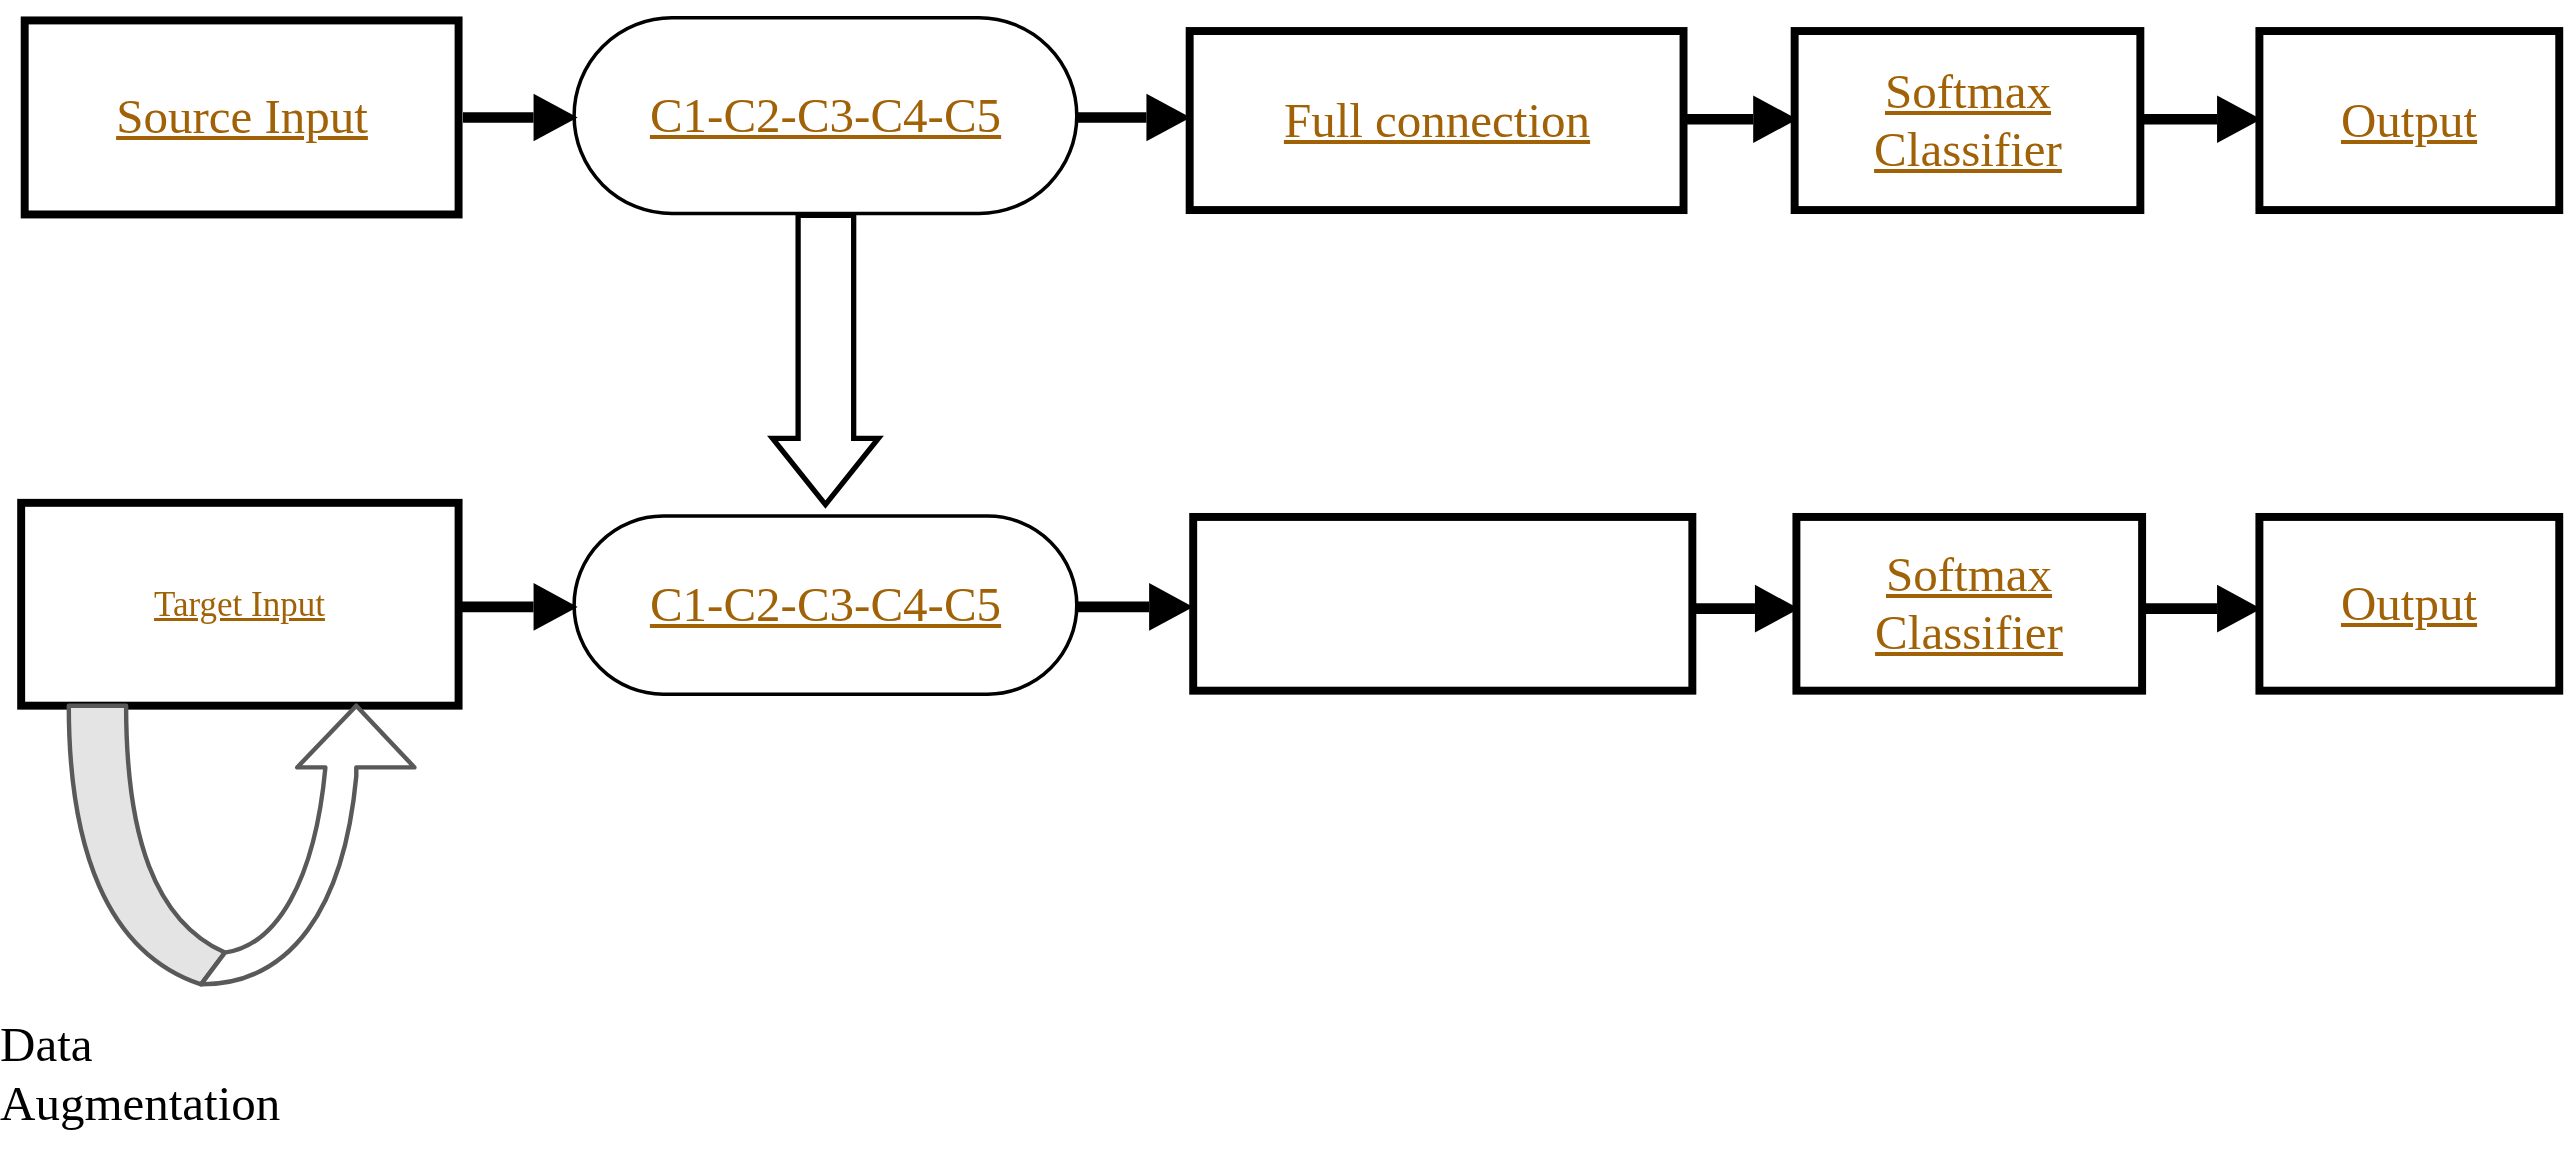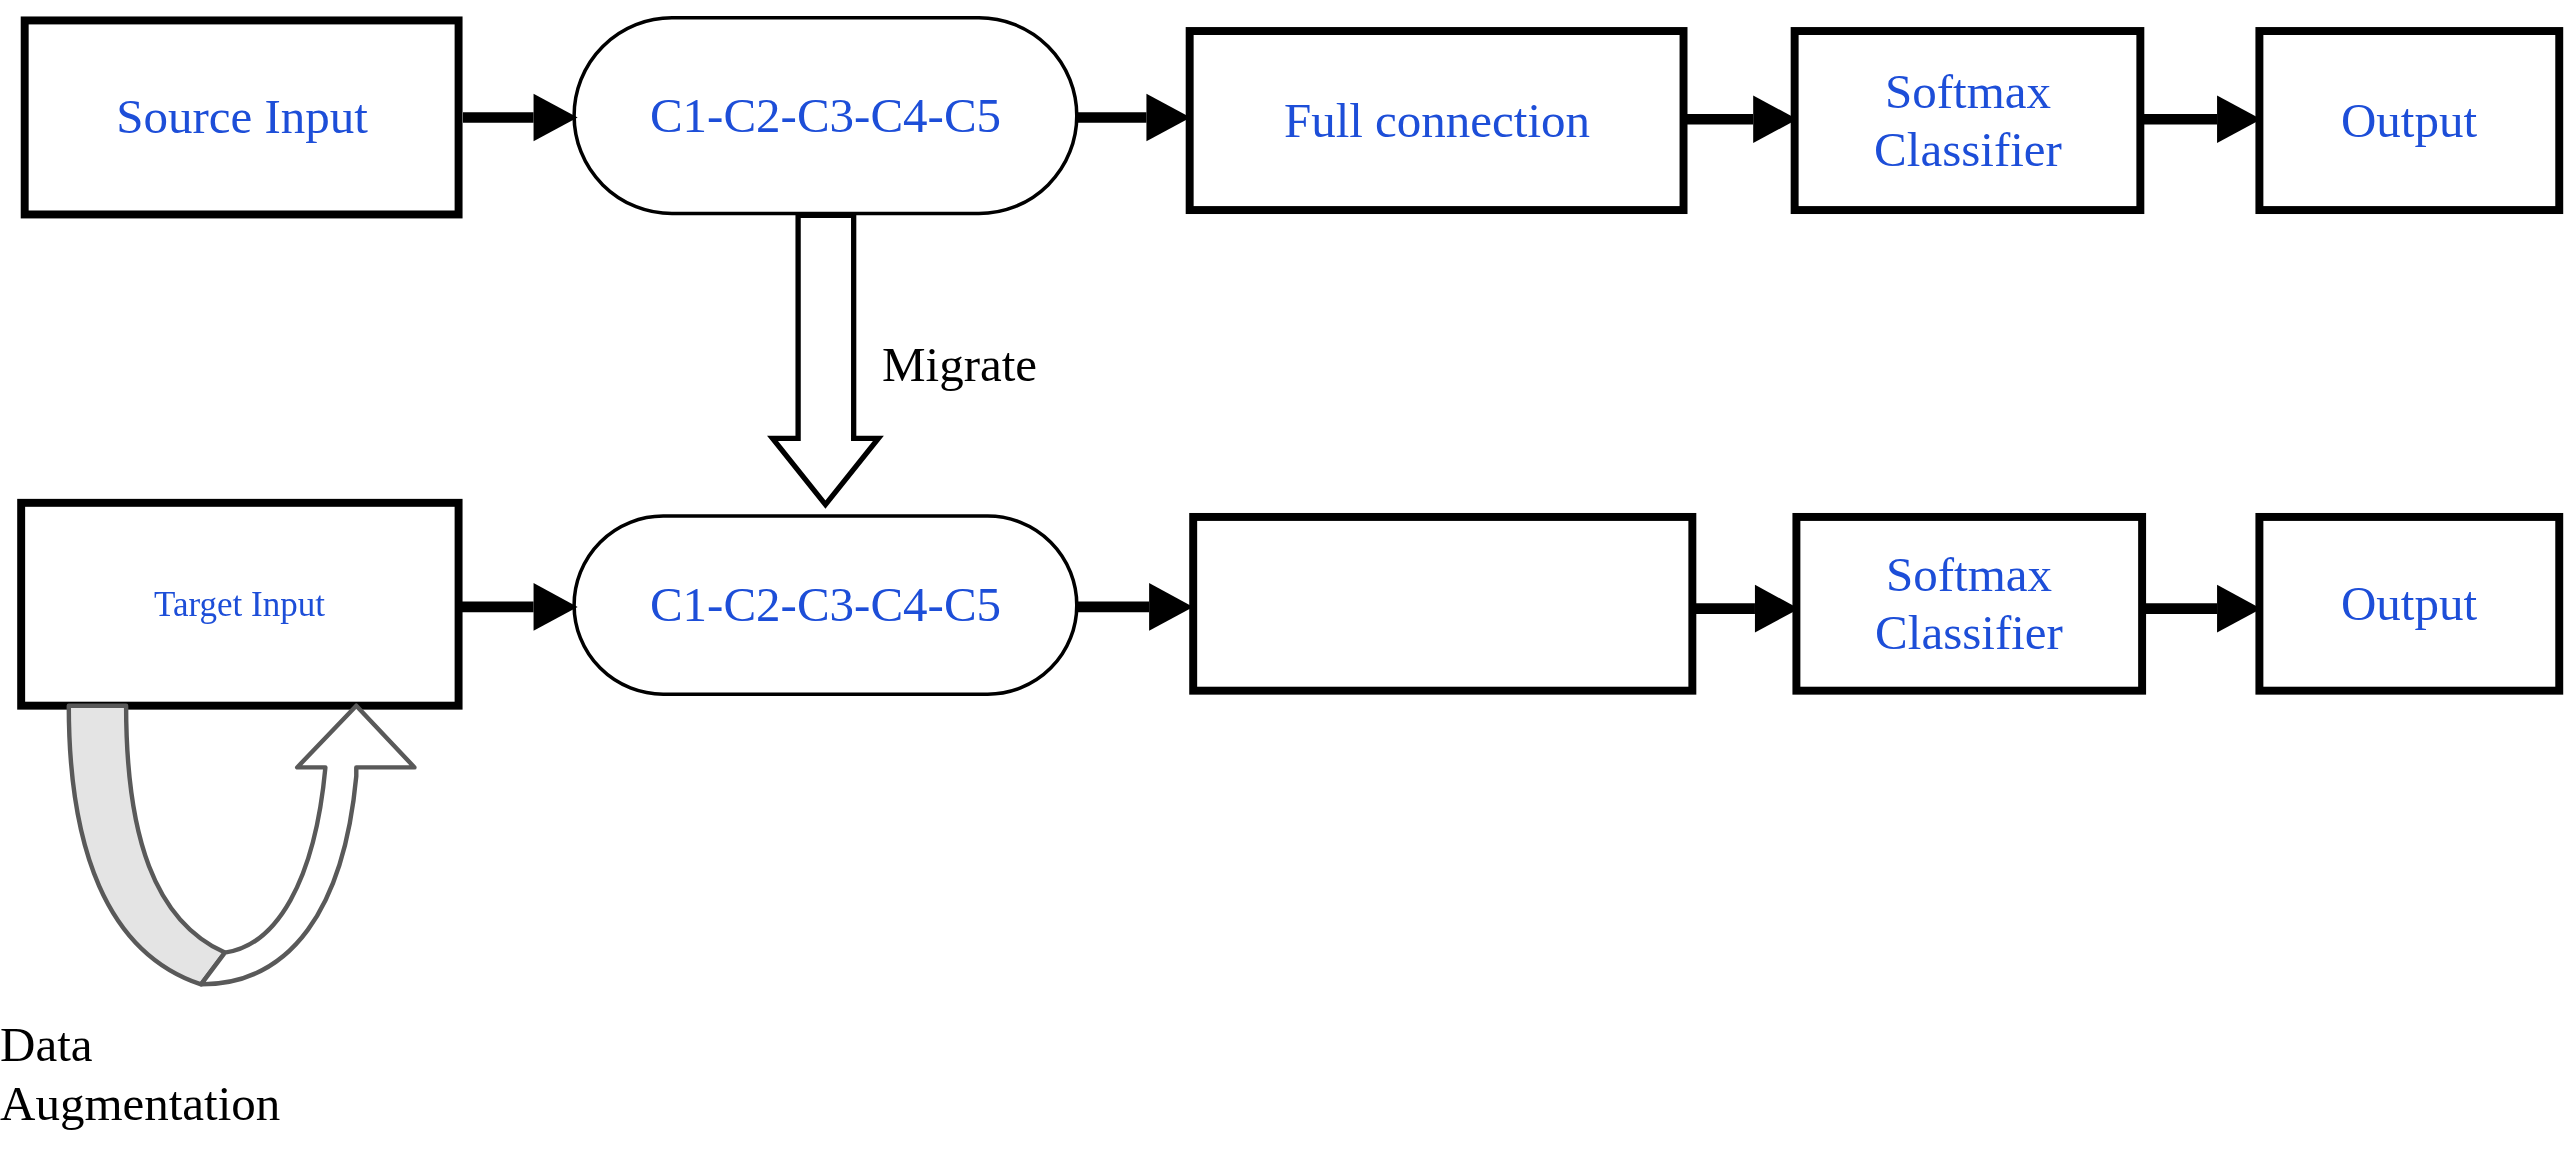--- a/index.html
+++ b/index.html
@@ -24,26 +24,27 @@
     top: 0;
     width: 2576px;
     height: 1175px;
   }
   .node-label {
     position: absolute;
     display: flex;
     align-items: center;
     justify-content: center;
     text-align: center;
-    color: #1d4ed8;
+    color: #a16207;
     font-family: "Liberation Serif", "DejaVu Serif", serif;
     font-weight: 400;
     line-height: 1.18;
     white-space: pre-line;
     pointer-events: none;
+    text-decoration: underline;
   }
   .free-label {
     position: absolute;
     color: #000000;
     font-family: "Liberation Serif", "DejaVu Serif", serif;
     font-weight: 400;
     line-height: 1.2;
     text-align: center;
     white-space: pre-line;
   }
@@ -144,21 +145,20 @@
 
   <div class="node-label" style="left:574px; top:17.6px; width:503px; height:196px; font-size:49px;">C1-C2-C3-C4-C5</div>
 
   <div class="node-label" style="left:1190px; top:31px; width:494px; height:179px; font-size:49px;">Full connection</div>
 
   <div class="node-label" style="left:1795px; top:31px; width:346px; height:179px; font-size:49px;">Softmax
 Classifier</div>
 
   <div class="node-label" style="left:2259px; top:31px; width:300px; height:179px; font-size:49px;">Output</div>
 
-  <div class="free-label" style="left:882px; top:336px; width:282px; font-size:49px; text-align:left;">Migrate</div>
 
   <div class="node-label" style="left:21px; top:503px; width:437px; height:203px; font-size:35px;">Target Input</div>
 
   <div class="node-label" style="left:574px; top:516px; width:503px; height:178px; font-size:49px;">C1-C2-C3-C4-C5</div>
 
 
   <div class="node-label" style="left:1796px; top:517px; width:346px; height:174px; font-size:49px;">Softmax
 Classifier</div>
 
   <div class="node-label" style="left:2259px; top:517px; width:300px; height:174px; font-size:49px;">Output</div>

